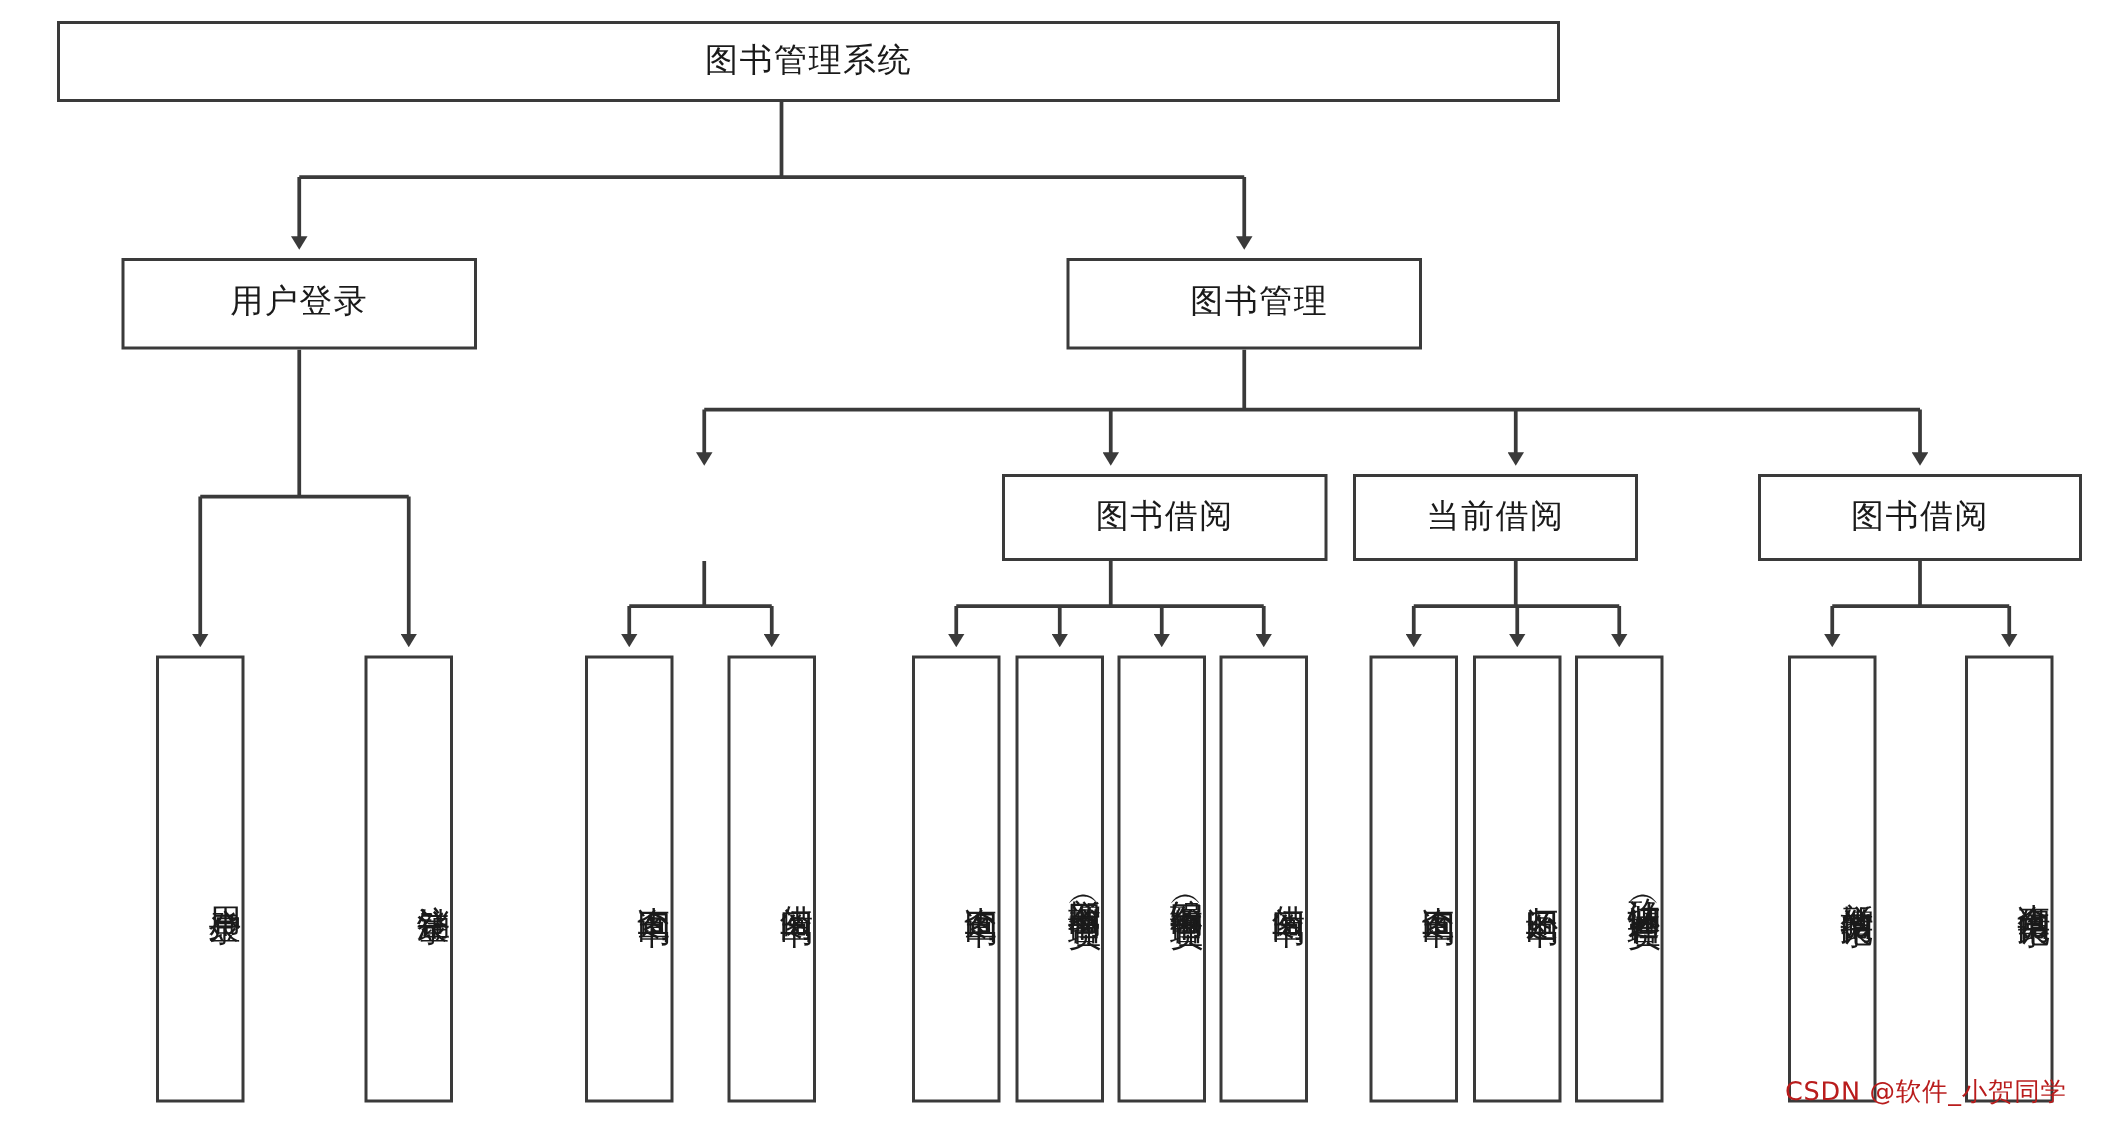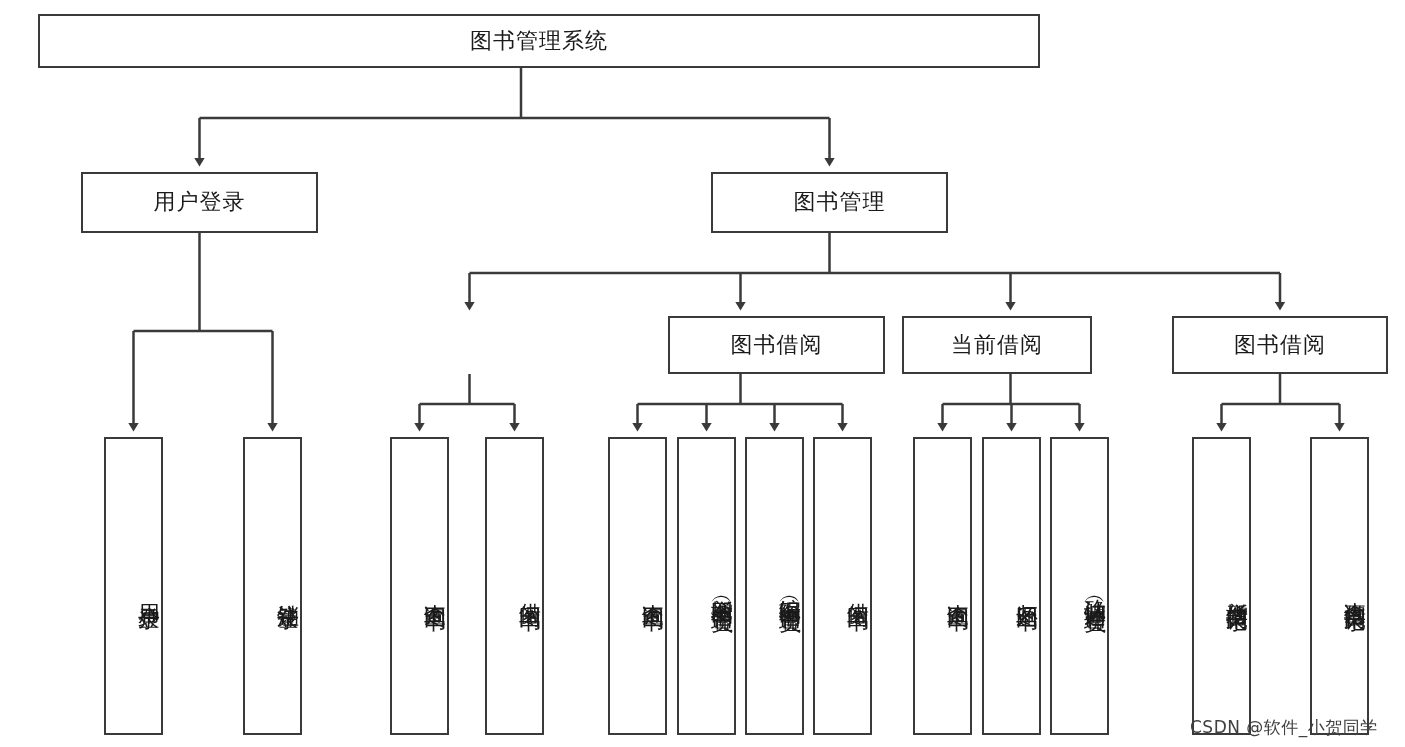--- a/index.html
+++ b/index.html
@@ -52,21 +52,21 @@
     padding-top: 8px;
   }
   .node.vert > span {
     display: block;
   }
   #watermark {
     position: absolute;
     left: 1190px;
     top: 716px;
     font-size: 17px;
-    color: #404040;
+    color: #b91c1c;
     white-space: nowrap;
     font-family: "DejaVu Sans", "Liberation Sans", sans-serif;
     letter-spacing: 0.5px;
   }
 </style>
 </head>
 <body>
 
 <div id="stage">
 

